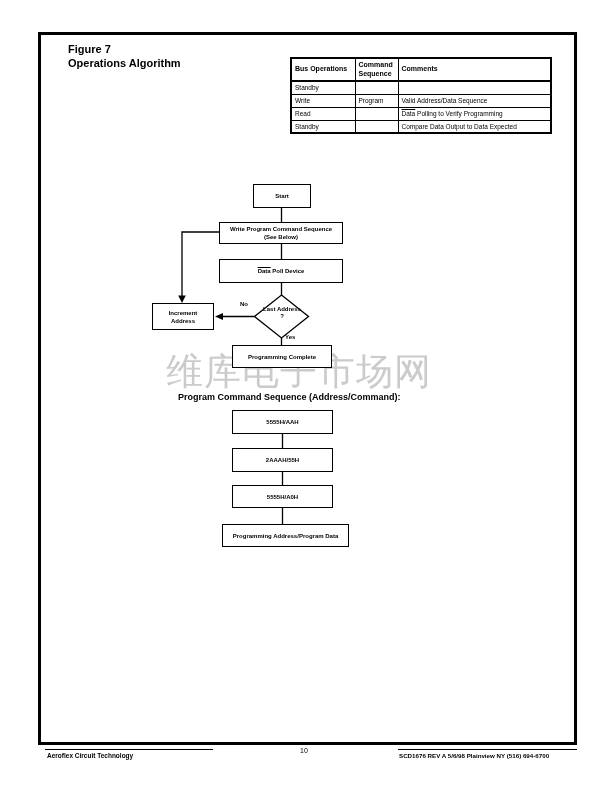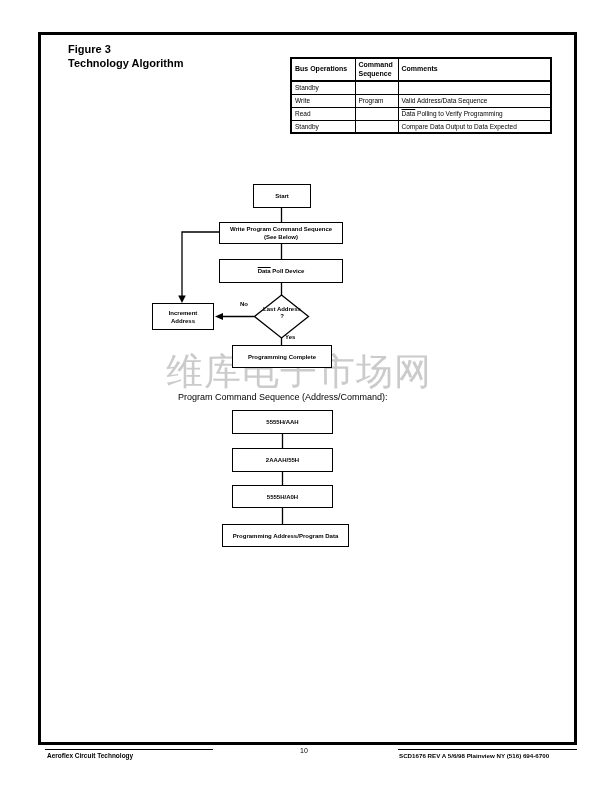--- a/index.html
+++ b/index.html
@@ -58,40 +58,40 @@
   }
 
   .watermark {
     position: absolute; left: 166px; top: 347px; z-index: 0;
     font-size: 37px; color: #cbcbcb; letter-spacing: 1px;
     white-space: nowrap; font-weight: normal;
   }
 
   .seq-heading {
     position: absolute; left: 178px; top: 392px; z-index: 2;
-    font-size: 9px; font-weight: normal;
+    font-size: 9px; font-weight: bold;
   }
 
   
   .footer-rule { position: absolute; height: 1px; background: #000; }
   .footer-text { position: absolute; font-size: 6.5px; font-weight: bold; white-space: nowrap; }
   .page-num { position: absolute; font-size: 7px; font-weight: normal; }
 </style>
 </head>
 <body>
 
 <div id="page">
 
   <div class="page-border"></div>
 
   <div class="watermark">维库电子市场网</div>
 
   <div class="fig-title">
-    <div>Figure 3</div>
-    <div>Technology Algorithm</div>
+    <div>Figure 7</div>
+    <div>Operations Algorithm</div>
   </div>
 
   <table class="bus-table">
     <colgroup>
         <col style="width:64px">
         <col style="width:43px">
         <col style="width:153px">
       </colgroup>
     <thead>
       <tr>

